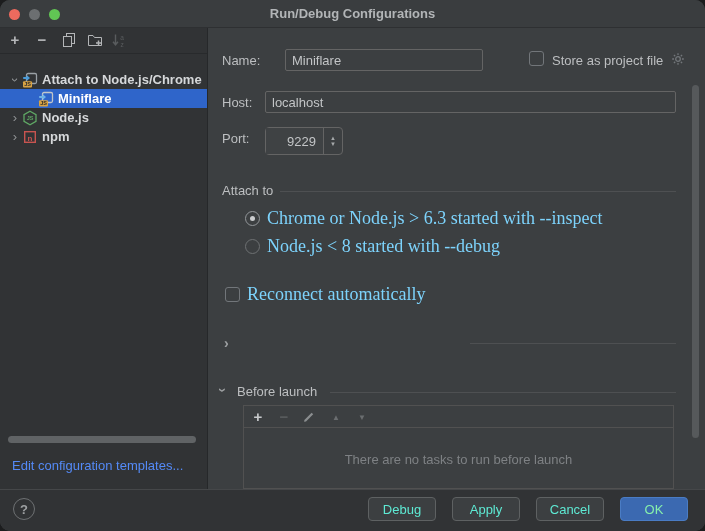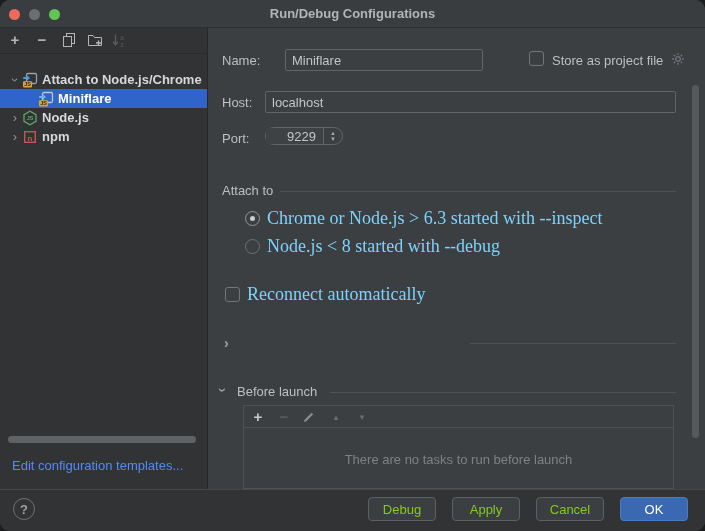--- a/index.html
+++ b/index.html
@@ -43,36 +43,36 @@
   .checkbox { position:absolute; width:15px; height:15px; border:1px solid #72767a; border-radius:3px; background:transparent; }
   .sechead { position:absolute; font-size:13px; color:#bdbfc1; }
   .secline { position:absolute; height:0; border-top:1px solid #4e5052; }
   .sec-chevron { position:absolute; color:#9da0a2; font-size:14px; font-weight:bold; line-height:14px; }
   .radio-row { position:absolute; display:flex; align-items:center; height:18px; }
   .radio { width:15px; height:15px; border-radius:50%; border:1px solid #6e7173; position:relative; flex:none; }
   .radio.selected { border-color:#93979a; }
   .radio.selected::after { content:""; position:absolute; left:4px; top:4px; width:5px; height:5px; border-radius:50%; background:#cbcdcf; }
   .radio-label, .cb-label { font-size:18px; color:#7dd3fc; margin-left:7px;font-family:Liberation Serif, serif; }
 
-  .spin-field { position:absolute; display:flex; height:18px; border:1px solid #646464; border-radius:10px;justify-content:space-between; }
+  .spin-field { position:absolute; display:flex; height:28px; border:1px solid #646464; border-radius:4px;justify-content:space-between; }
   .spin-num { width:57px; background:#3f4244; border:none; outline:none; color:#c3c5c7; font-size:13px; text-align:right; padding-right:7px; font-family:"Liberation Sans",sans-serif; }
   .spinner { width:19px; border-left:1px solid #646464; display:flex; flex-direction:column; align-items:center; justify-content:center; }
   .spin-arrow { font-size:6px; color:#a6a9ab; line-height:6px; }
 
   .bl-panel { position:absolute; left:35px; top:377px; width:431px; height:84px; border:1px solid #515151; }
   .bl-toolbar { position:relative; height:22px; border-bottom:1px solid #515151; }
   .bl-icon { position:absolute; top:3px; width:16px; height:16px; display:flex; align-items:center; justify-content:center; }
   .bl-empty { position:absolute; left:0; right:0; top:46px; text-align:center; font-size:13px; color:#7e8184; }
   .vscroll-thumb { position:absolute; left:484px; top:57px; width:7px; height:353px; border-radius:4px; background:#56595b; }
 
   
   .footer { position:absolute; left:0; right:0; bottom:0; height:42px; background:#313335; border-top:1px solid #454749; border-radius:0 0 10px 10px; }
   .help-btn { position:absolute; left:13px; top:8px; width:22px; height:22px; border-radius:50%; border:1px solid #6e7173; color:#9ea1a3; font-size:13px; font-weight:bold; display:flex; align-items:center; justify-content:center; }
-  .btn { position:absolute; top:7px; height:24px; width:68px; background:#3c3f41; border:1px solid #5e6162; border-radius:4px; color:#84cc16; font-size:13px; font-family:"Liberation Sans",sans-serif; display:flex; align-items:center; justify-content:center; cursor:pointer; }
-  .btn.primary { background:#3b69b1; border-color:#4a7cc4; color:#ffffff; }
+  .btn { position:absolute; top:7px; height:24px; width:68px; background:#3c3f41; border:1px solid #5e6162; border-radius:4px; color:#5eead4; font-size:13px; font-family:"Liberation Sans",sans-serif; display:flex; align-items:center; justify-content:center; cursor:pointer; }
+  .btn.primary { background:#3b69b1; border-color:#4a7cc4; color:#86efac; }
 </style>
 </head>
 <body>
 
 <div class="window">
 
   <div class="titlebar">
     <span class="tl red"></span>
     <span class="tl gray"></span>
     <span class="tl green"></span>

